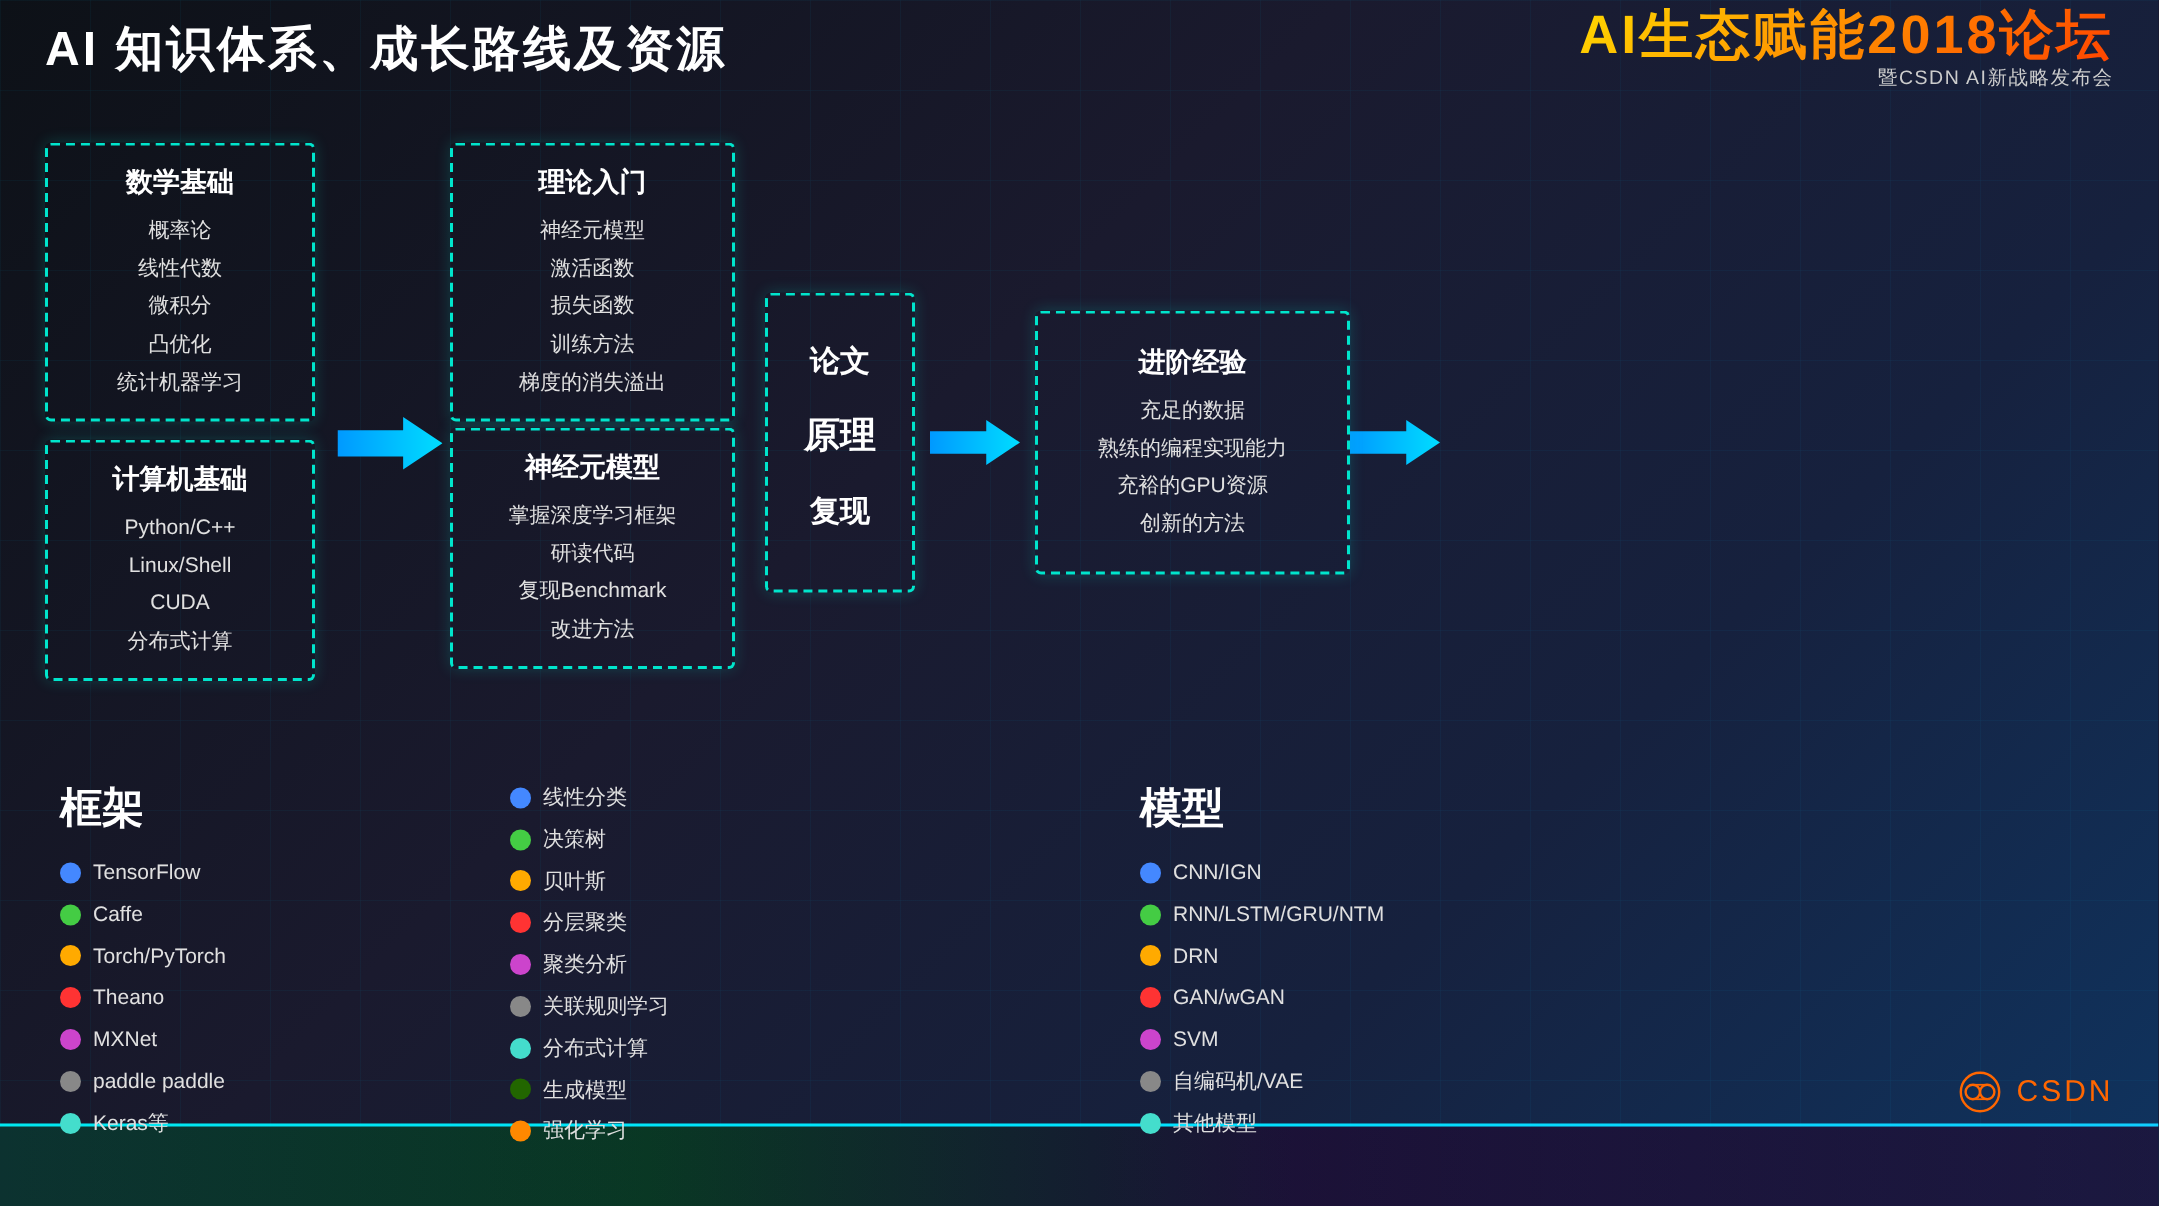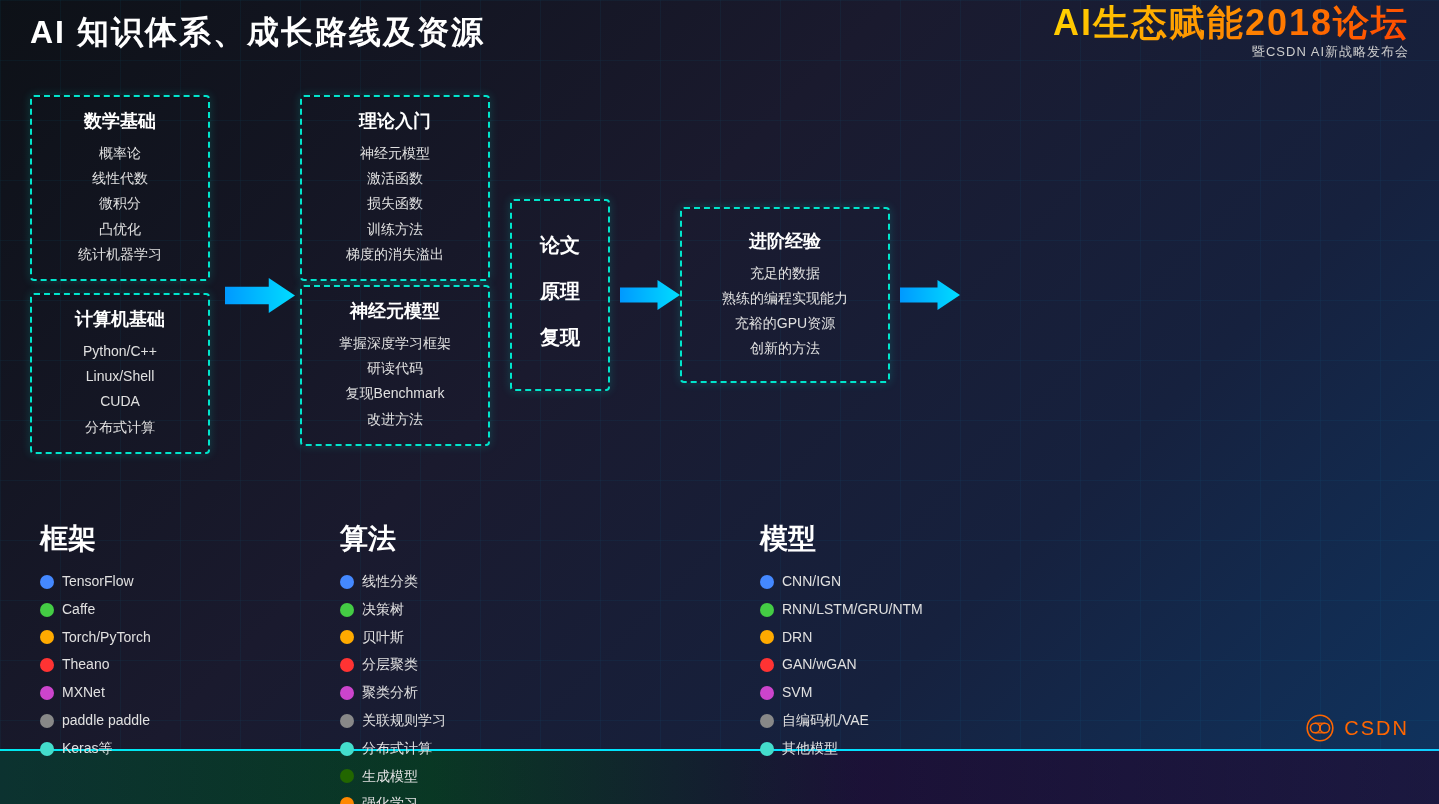--- a/index.html
+++ b/index.html
@@ -226,21 +226,21 @@
       justify-content: center;
       height: 440px;
     }
 
     
     .col-4 {
       width: 220px;
       flex-shrink: 0;
       display: flex;
       align-items: center;
-      justify-content: flex-start;
+      justify-content: flex-end;
       height: 440px;
     }
 
     .col-4 .dashed-box {
       width: 210px;
       padding: 20px 16px;
     }
 
     
     .col-5 {
@@ -408,21 +408,21 @@
         <div class="box-item">掌握深度学习框架</div>
         <div class="box-item">研读代码</div>
         <div class="box-item">复现Benchmark</div>
         <div class="box-item">改进方法</div>
       </div>
     </div>
 
     <div class="col-3">
       <div class="dashed-box" style="width:100px;text-align:center;padding:25px 10px;">
         <div class="box-title" style="font-size:20px;font-weight:bold;line-height:1.9;">论文</div>
-        <div class="box-title" style="font-size:20px;font-weight:bold;line-height:1.9;">原理</div>
+        <div class="box-title" style="font-size:24px;font-weight:bold;line-height:1.9;">原理</div>
         <div class="box-title" style="font-size:20px;font-weight:bold;line-height:1.9;">复现</div>
       </div>
     </div>
 
     <div class="arrow-mid">
       <svg viewBox="0 0 80 50" style="width:60px;height:50px;">
         <defs>
           <linearGradient id="arrowGrad2" x1="0%" y1="0%" x2="100%" y2="0%">
             <stop offset="0%" style="stop-color:#0099ff;stop-opacity:1"></stop>
             <stop offset="100%" style="stop-color:#00ddff;stop-opacity:1"></stop>
@@ -485,21 +485,20 @@
         <div class="dot" style="background:#888888;"></div>
         <span>paddle paddle</span>
       </div>
       <div class="legend-item">
         <div class="dot" style="background:#44ddcc;"></div>
         <span>Keras等</span>
       </div>
     </div>
 
     <div class="bottom-col algorithm-col">
-      <div class="bottom-col-label">算法</div>
       <div class="legend-item">
         <div class="dot" style="background:#4488ff;"></div>
         <span>线性分类</span>
       </div>
       <div class="legend-item">
         <div class="dot" style="background:#44cc44;"></div>
         <span>决策树</span>
       </div>
       <div class="legend-item">
         <div class="dot" style="background:#ffaa00;"></div>

